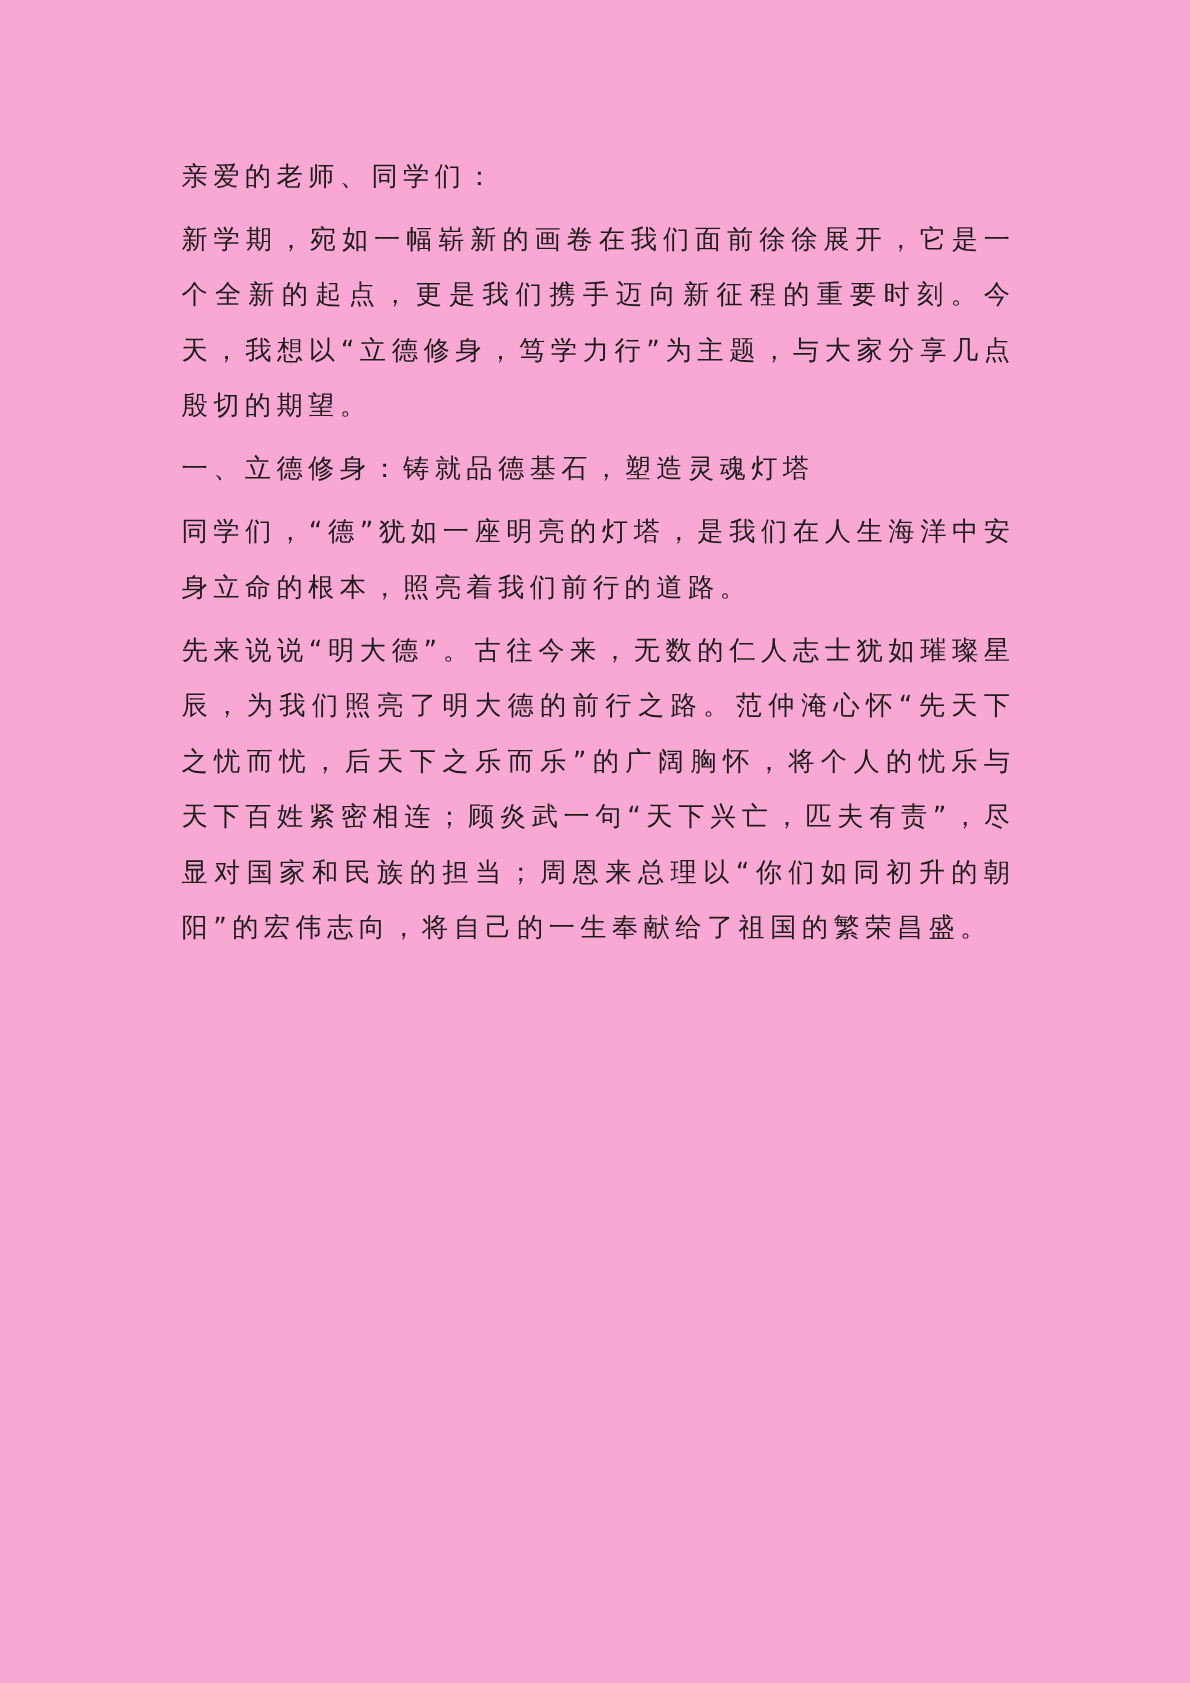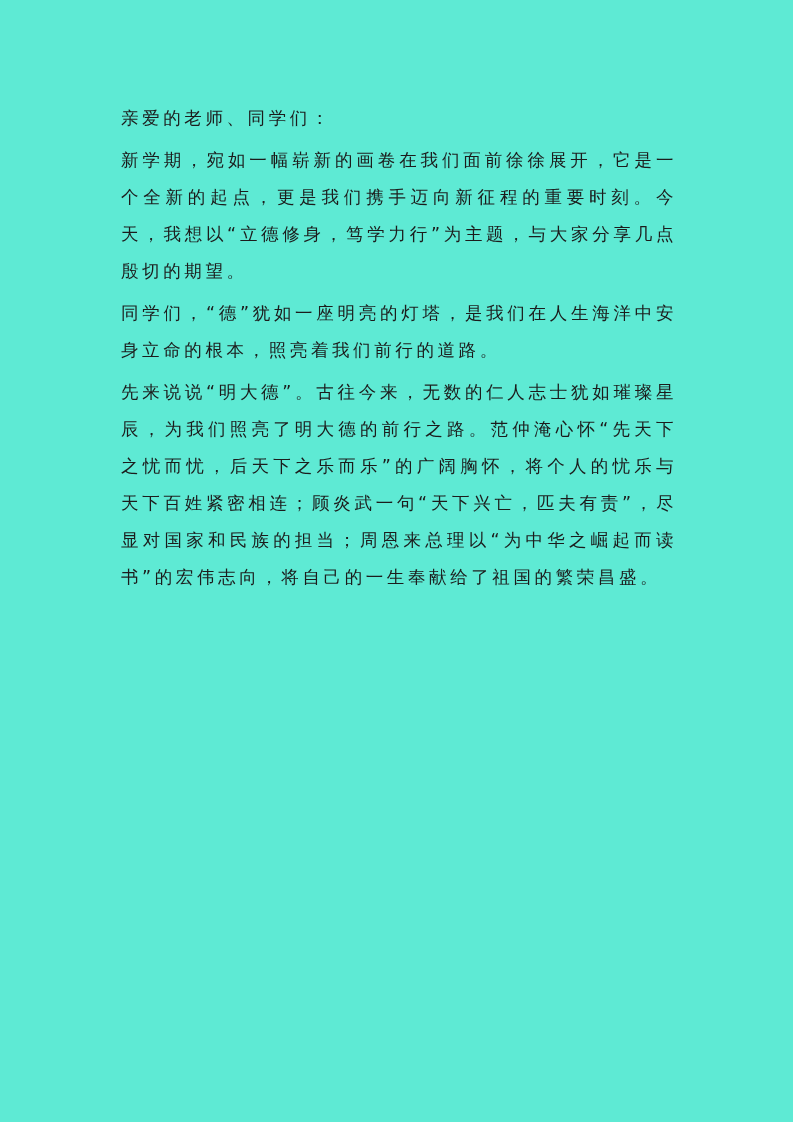--- a/index.html
+++ b/index.html
@@ -12,21 +12,21 @@
     height: 1122px;
     overflow: hidden;
     position: relative;
   }
   .page {
     position: absolute;
     left: 0;
     top: 0;
     width: 793px;
     height: 1122px;
-    background: #5eead4;
+    background: #f9a8d4;
   }
   .content {
     position: absolute;
     left: 121px;
     top: 100px;
     width: 556px;
     color: #1c1c1c;
     font-family: "DejaVu Sans", "Liberation Sans", sans-serif;
     font-size: 17.5px;
     letter-spacing: 3.6px;
@@ -43,16 +43,17 @@
     margin-top: 4px;
   }
 </style>
 </head>
 <body>
 
 <div class="page">
   <div class="content">
     <p>亲爱的老师、同学们：</p>
     <p>新学期，宛如一幅崭新的画卷在我们面前徐徐展开，它是一个全新的起点，更是我们携手迈向新征程的重要时刻。今天，我想以“立德修身，笃学力行”为主题，与大家分享几点殷切的期望。</p>
+    <p>一、立德修身：铸就品德基石，塑造灵魂灯塔</p>
     <p>同学们，“德”犹如一座明亮的灯塔，是我们在人生海洋中安身立命的根本，照亮着我们前行的道路。</p>
-    <p class="wide-gap">先来说说“明大德”。古往今来，无数的仁人志士犹如璀璨星辰，为我们照亮了明大德的前行之路。范仲淹心怀“先天下之忧而忧，后天下之乐而乐”的广阔胸怀，将个人的忧乐与天下百姓紧密相连；顾炎武一句“天下兴亡，匹夫有责”，尽显对国家和民族的担当；周恩来总理以“为中华之崛起而读书”的宏伟志向，将自己的一生奉献给了祖国的繁荣昌盛。</p>
+    <p class="wide-gap">先来说说“明大德”。古往今来，无数的仁人志士犹如璀璨星辰，为我们照亮了明大德的前行之路。范仲淹心怀“先天下之忧而忧，后天下之乐而乐”的广阔胸怀，将个人的忧乐与天下百姓紧密相连；顾炎武一句“天下兴亡，匹夫有责”，尽显对国家和民族的担当；周恩来总理以“你们如同初升的朝阳”的宏伟志向，将自己的一生奉献给了祖国的繁荣昌盛。</p>
   </div>
 </div>
 
 </body></html>

